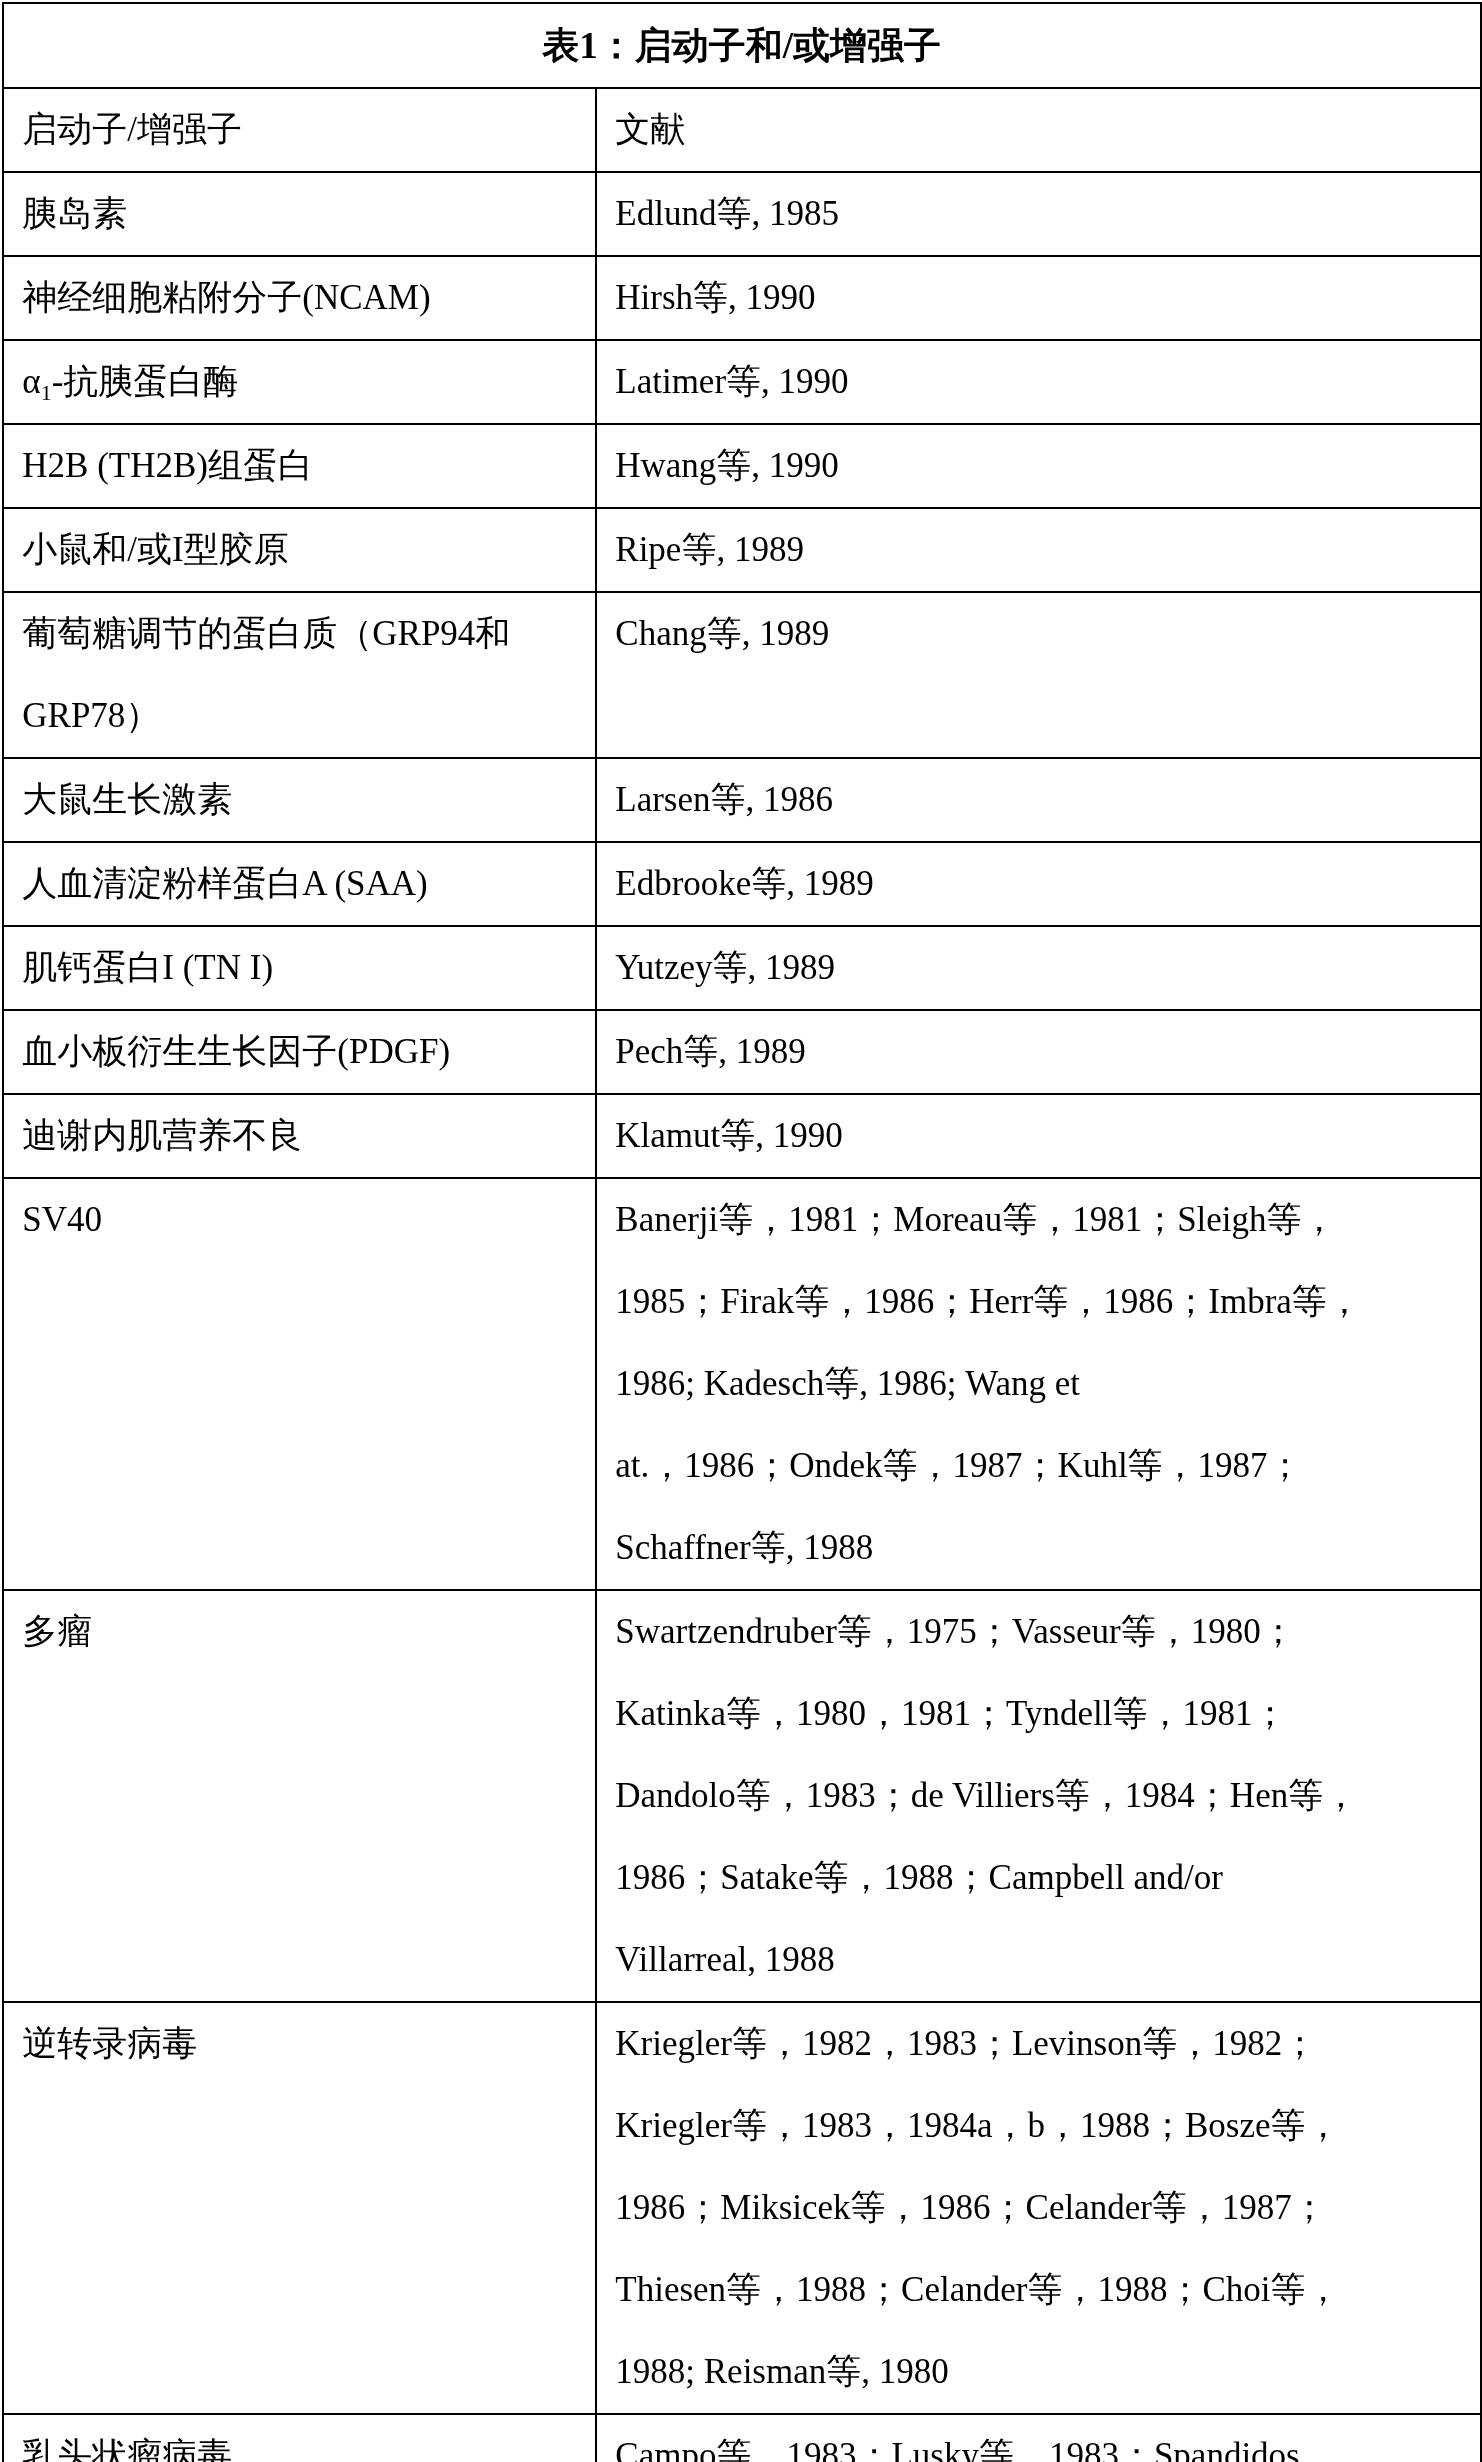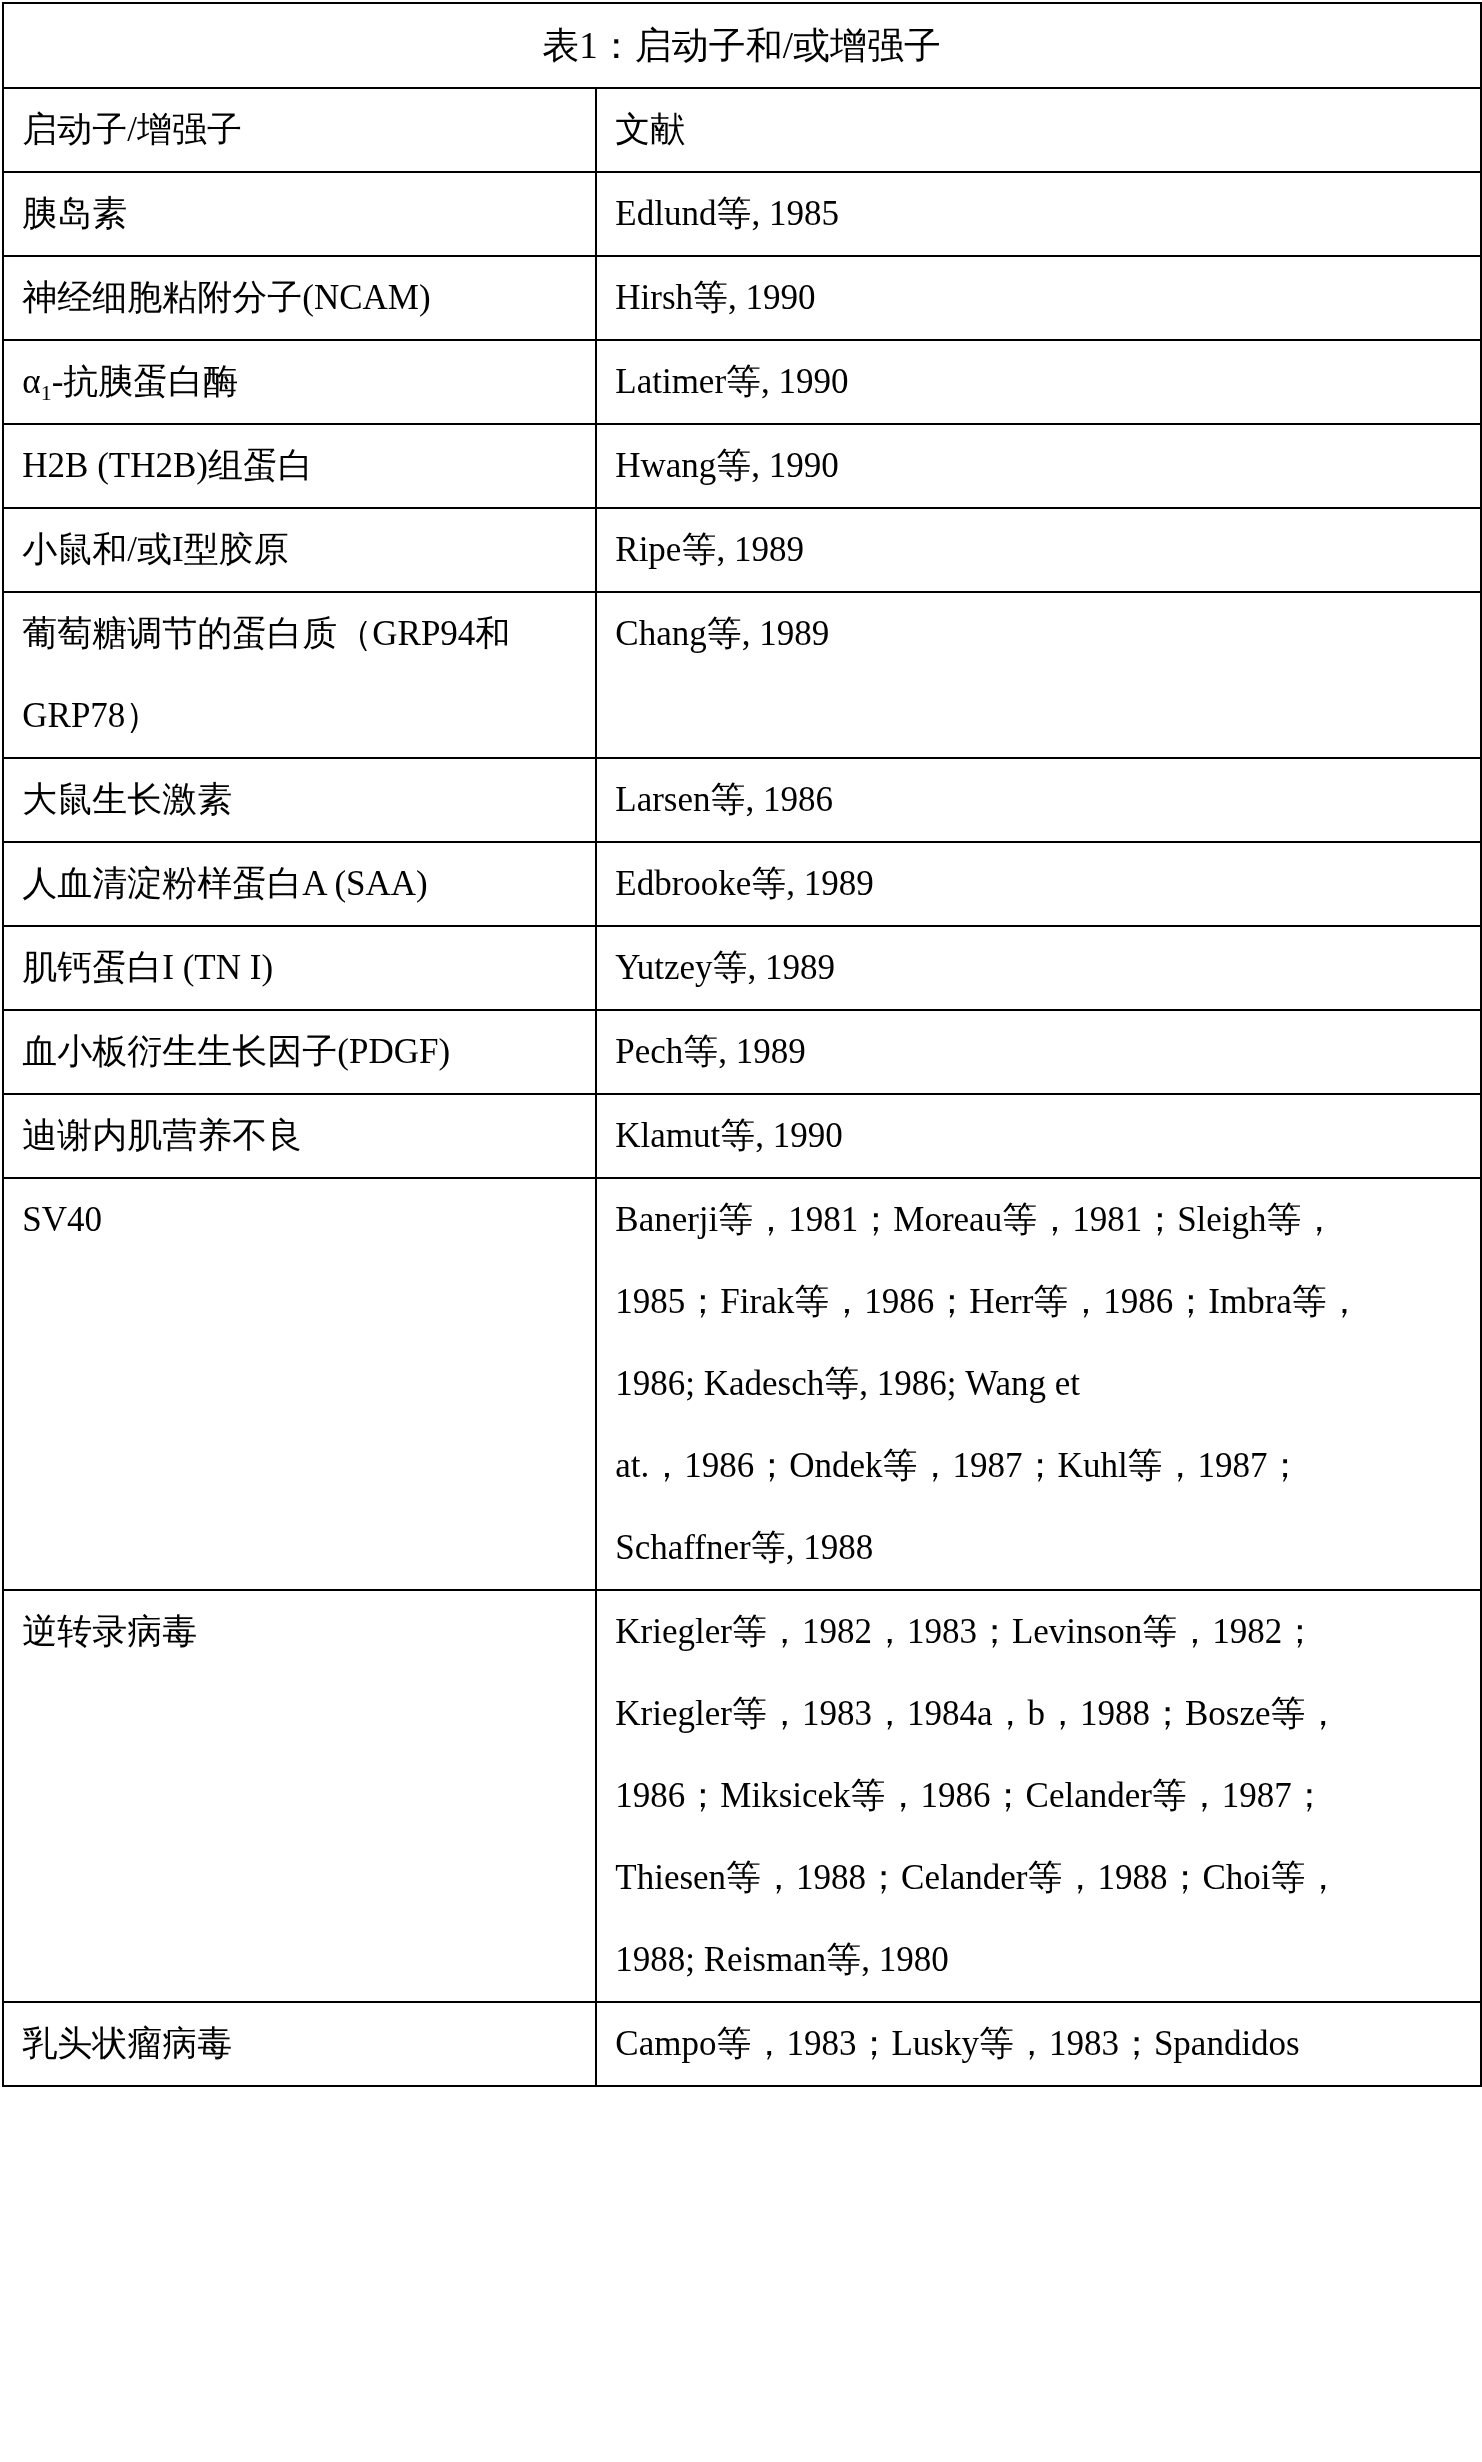--- a/index.html
+++ b/index.html
@@ -32,20 +32,21 @@
       box-sizing: border-box;
     }
     .table col.c1 { width: 593px; }
     .table col.c2 { width: 885px; }
     .title-cell {
       text-align: center;
       height: 83px;
       padding: 0 !important;
       line-height: 83px !important;
       font-size: 37px !important;
+      font-weight: bold;
     }
     .row { height: 83px; }
     .row-2line { height: 163px; }
     .row-5line { height: 405px; }
     .row-last { height: 84px; }
     .refs {
       text-align: justify;
       padding-right: 22px !important;
     }
     .refs span { display: block; }
@@ -139,20 +140,30 @@
     <td>SV40</td>
     <td class="refs">
       <span>Banerji等，1981；Moreau等，1981；Sleigh等，</span>
       <span>1985；Firak等，1986；Herr等，1986；Imbra等，</span>
       <span>1986; Kadesch等, 1986; Wang et</span>
       <span>at.，1986；Ondek等，1987；Kuhl等，1987；</span>
       <span>Schaffner等, 1988</span>
     </td>
   </tr>
   <tr class="row-5line">
+    <td>多瘤</td>
+    <td class="refs">
+      <span>Swartzendruber等，1975；Vasseur等，1980；</span>
+      <span>Katinka等，1980，1981；Tyndell等，1981；</span>
+      <span>Dandolo等，1983；de Villiers等，1984；Hen等，</span>
+      <span>1986；Satake等，1988；Campbell and/or</span>
+      <span>Villarreal, 1988</span>
+    </td>
+  </tr>
+  <tr class="row-5line">
     <td>逆转录病毒</td>
     <td class="refs">
       <span>Kriegler等，1982，1983；Levinson等，1982；</span>
       <span>Kriegler等，1983，1984a，b，1988；Bosze等，</span>
       <span>1986；Miksicek等，1986；Celander等，1987；</span>
       <span>Thiesen等，1988；Celander等，1988；Choi等，</span>
       <span>1988; Reisman等, 1980</span>
     </td>
   </tr>
   <tr class="row-last">

